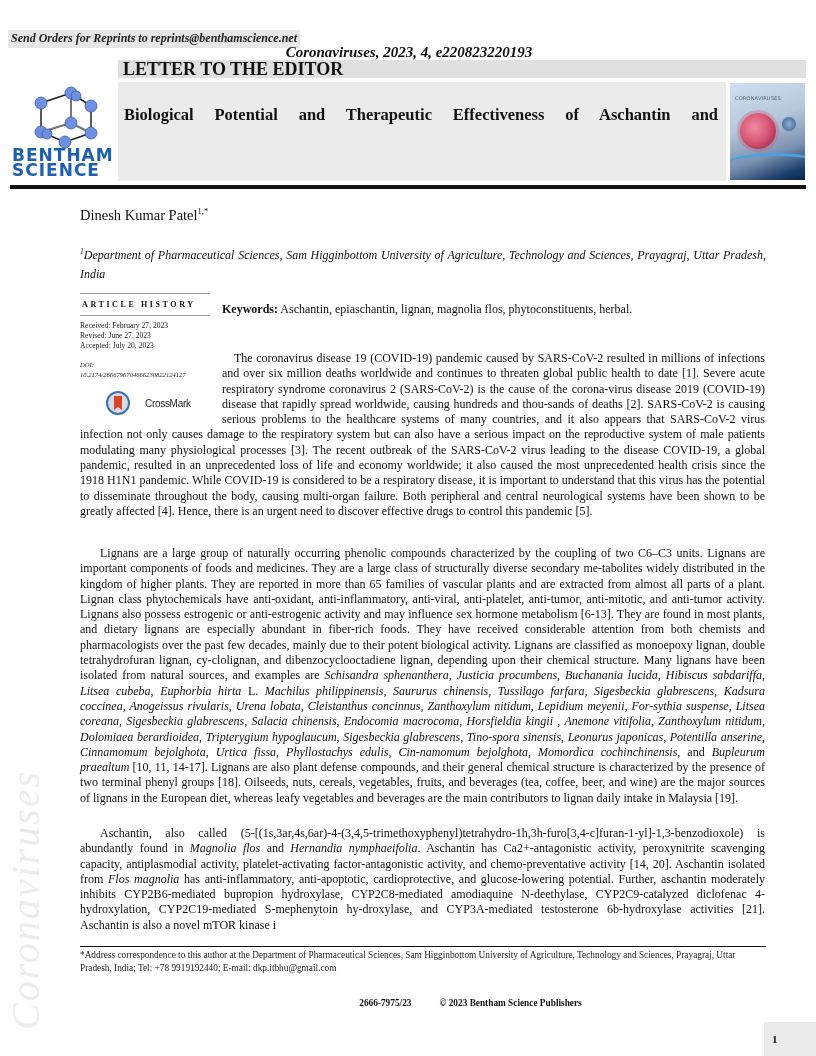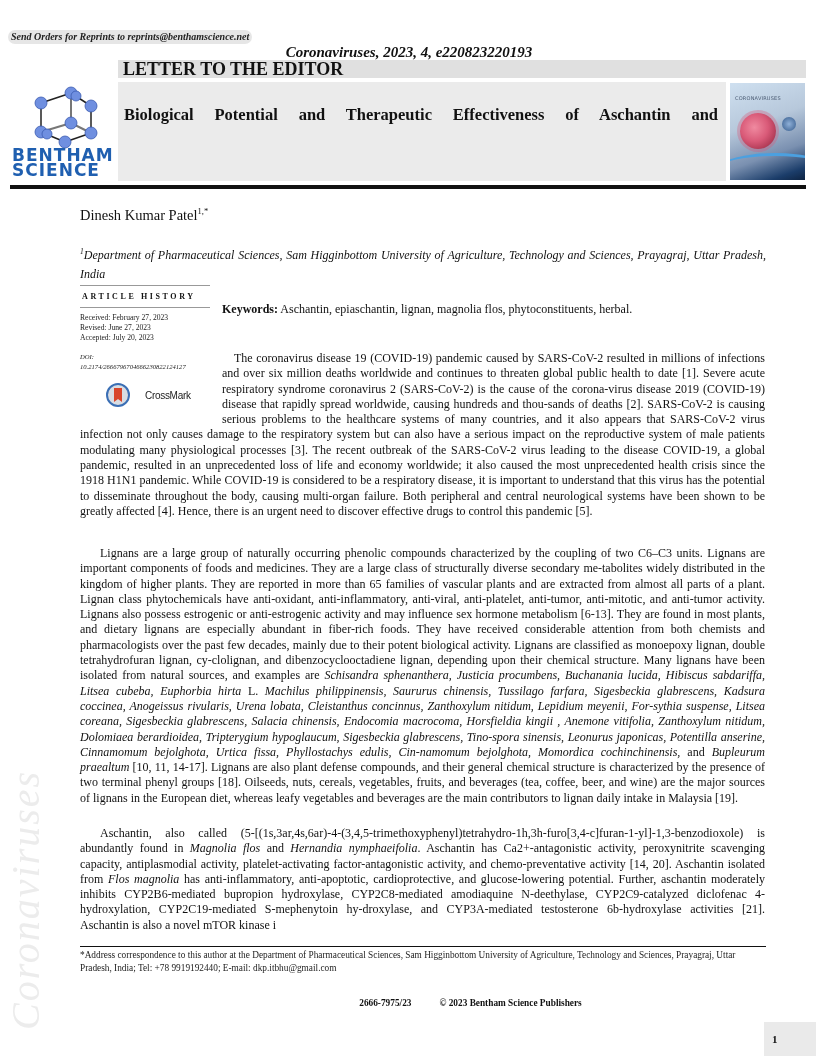--- a/index.html
+++ b/index.html
@@ -1,20 +1,20 @@
 <!DOCTYPE html>
 <html><head>
 <meta charset="utf-8">
 <style>
   * { box-sizing: border-box; margin: 0; padding: 0; }
   html, body { width: 816px; height: 1056px; background: #ffffff; overflow: hidden; }
   body { position: relative; font-family: "Liberation Serif", serif; color: #111; }
 
   .reprints { position: absolute; left: 8px; top: 30px; background: #e6e6e6; padding: 1px 3px 2px 3px;
-    font-family: "Liberation Serif", serif; font-style: italic; font-weight: bold; font-size: 10px; color: #222; border-radius: 7px; }
+    font-family: "Liberation Serif", serif; font-style: italic; font-weight: bold; font-size: 12px; color: #222; }
   .citation { position: absolute; left: 0; width: 688px; top: 44px; text-align: center; padding-left: 130px;
     font-style: italic; font-weight: bold; font-size: 15px; color: #111; }
   .citation .vol { font-style: italic; }
 
   .section-bar { position: absolute; left: 118px; top: 60px; width: 688px; height: 18px; background: #e0e0e0;
     font-weight: bold; font-size: 18px; padding-left: 5px; line-height: 18px; }
 
   .logo { position: absolute; left: 10px; top: 80px; width: 104px; height: 104px; }
   .logo-text { position: absolute; left: 12px; top: 148px; font-family: "DejaVu Sans", sans-serif; font-weight: bold;
     color: #1f5fb0; font-size: 17px; line-height: 15px; letter-spacing: 1px; }
@@ -36,21 +36,21 @@
   .cover-wave { position: absolute; left: -10px; top: 70px; width: 110px; height: 30px; border-radius: 50%;
     border-top: 3px solid #4ba0e0; }
 
   .rule-thick { position: absolute; left: 10px; top: 185px; width: 796px; height: 4px; background: #111; }
 
   .author { position: absolute; left: 80px; top: 206px; font-size: 14.5px; }
   .author sup { font-size: 8.5px; vertical-align: 6px; }
   .affil { position: absolute; left: 80px; top: 242px; width: 686px; font-style: italic; font-size: 12px; line-height: 19px; text-align: justify; }
   .affil sup { font-size: 7.5px; vertical-align: 5px; }
 
-  .sidebar { position: absolute; left: 80px; top: 285px; width: 130px; }
+  .sidebar { position: absolute; left: 80px; top: 293px; width: 130px; }
   .sidebar .rule { height: 1px; background: #999; }
   .sidebar .hist-title { font-size: 8px; font-weight: bold; letter-spacing: 2.6px; padding: 6px 0 6px 2px; }
   .sidebar .dates { font-size: 7.6px; line-height: 10px; margin-top: 5px; color: #222; }
   .sidebar .doi { font-size: 6.6px; line-height: 10px; font-style: italic; margin-top: 9px; color: #222; }
   .crossmark { position: absolute; left: 26px; top: 98px; display: flex; align-items: center; gap: 15px; }
   .crossmark .cm-icon { width: 24px; height: 24px; }
   .crossmark .cm-text { font-family: "Liberation Sans", sans-serif; font-size: 10px; letter-spacing: -0.3px; color: #222; }
 
   .keywords { position: absolute; left: 222px; top: 302px; font-size: 12px; }
   .keywords b { font-weight: bold; }

